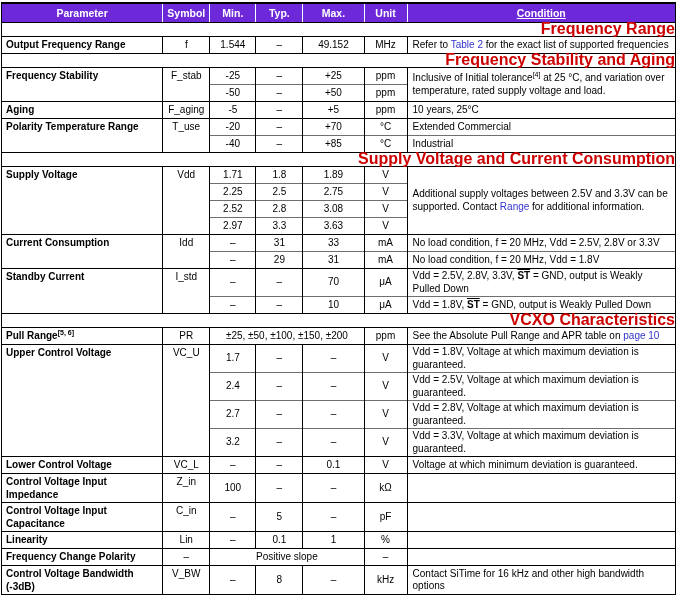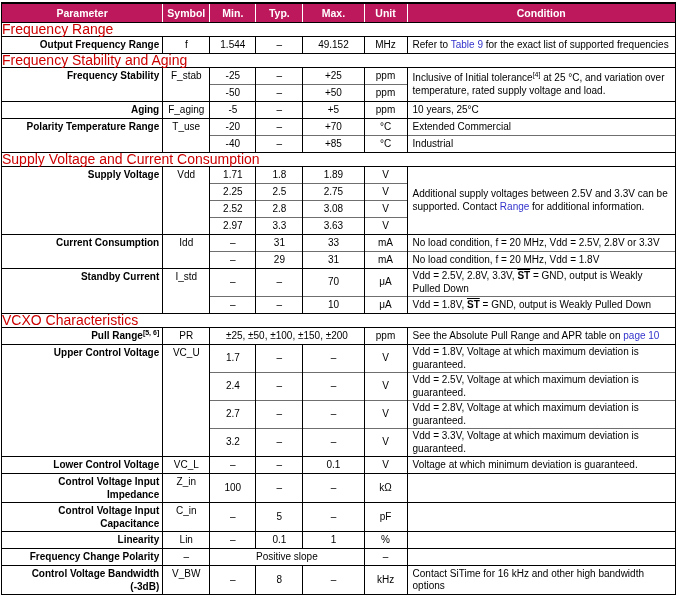--- a/index.html
+++ b/index.html
@@ -1,31 +1,31 @@
 <!DOCTYPE html>
 <html><head>
 <meta charset="utf-8">
 <style>
   html,body{margin:0;padding:0;background:#ffffff;}
   body{width:677px;height:600px;overflow:hidden;font-family:"Liberation Sans","DejaVu Sans",sans-serif;color:#000;}
   .page{padding:2px 1px 0 1px;}
   table{border-collapse:collapse;table-layout:fixed;width:675px;border:1px solid #000;border-top:2px solid #000;}
   col.c-param{width:161px;} col.c-sym{width:47px;} col.c-min{width:46px;}
   col.c-typ{width:47px;} col.c-max{width:61px;} col.c-unit{width:43px;} col.c-cond{width:268px;}
-  th{background:#be185d;color:#fff;font-size:10.5px;font-weight:bold;height:16px;
+  th{background:#6d28d9;color:#fff;font-size:10.5px;font-weight:bold;height:16px;
      border-right:1px solid #fff;border-bottom:1px solid #000;padding:1px 2px;text-align:center;}
-  th:last-child{border-right:none;}
+  th:last-child{border-right:none;text-decoration:underline;}
   td{font-size:10px;line-height:12.5px;vertical-align:middle;
      border-left:1px solid #000;border-right:1px solid #000;padding:1px 2px;}
   tr.section-row td{border-top:1px solid #000;border-bottom:1px solid #000;
-     text-align:left;font-weight:normal;font-size:14px;height:13px;color:#cc0000;padding:0;}
+     text-align:right;font-weight:bold;font-size:16px;height:13px;color:#cc0000;padding:0;}
   tr.data-row{height:17px;}
   tr.data-row td{border-top:1px solid #6f6f6f;}
   tr.group-start td{border-top:1px solid #000;}
-  td.param{font-weight:bold;text-align:right;vertical-align:top;padding:2px 3px 1px 4px;}
+  td.param{font-weight:bold;text-align:left;vertical-align:top;padding:2px 3px 1px 4px;}
   td.sym{text-align:center;vertical-align:top;padding-top:2px;}
   td.num{text-align:center;}
   td.cond{text-align:left;padding:1px 2px 1px 5px;}
   .link{color:#3333cc;cursor:pointer;}
   sup{font-size:7px;line-height:0;vertical-align:super;}
   .overline{text-decoration:overline;font-weight:bold;}
 </style>
 </head>
 <body>
 
@@ -55,21 +55,21 @@
         <tr class="section-row">
           <td class="section-title" colspan="7">Frequency Range</td>
         </tr>
         <tr class="data-row group-start">
           <td class="param" rowspan="1">Output Frequency Range</td>
           <td class="sym" rowspan="1">f</td>
           <td class="num">1.544</td>
           <td class="num">–</td>
           <td class="num">49.152</td>
           <td class="num">MHz</td>
-          <td class="cond">Refer to <span class="link">Table 9</span> for the exact list of supported frequencies</td>
+          <td class="cond">Refer to <span class="link">Table 2</span> for the exact list of supported frequencies</td>
         </tr>
         <tr class="section-row">
           <td class="section-title" colspan="7">Frequency Stability and Aging</td>
         </tr>
         <tr class="data-row group-start">
           <td class="param" rowspan="2">Frequency Stability</td>
           <td class="sym" rowspan="2">F_stab</td>
           <td class="num">-25</td>
           <td class="num">–</td>
           <td class="num">+25</td>

